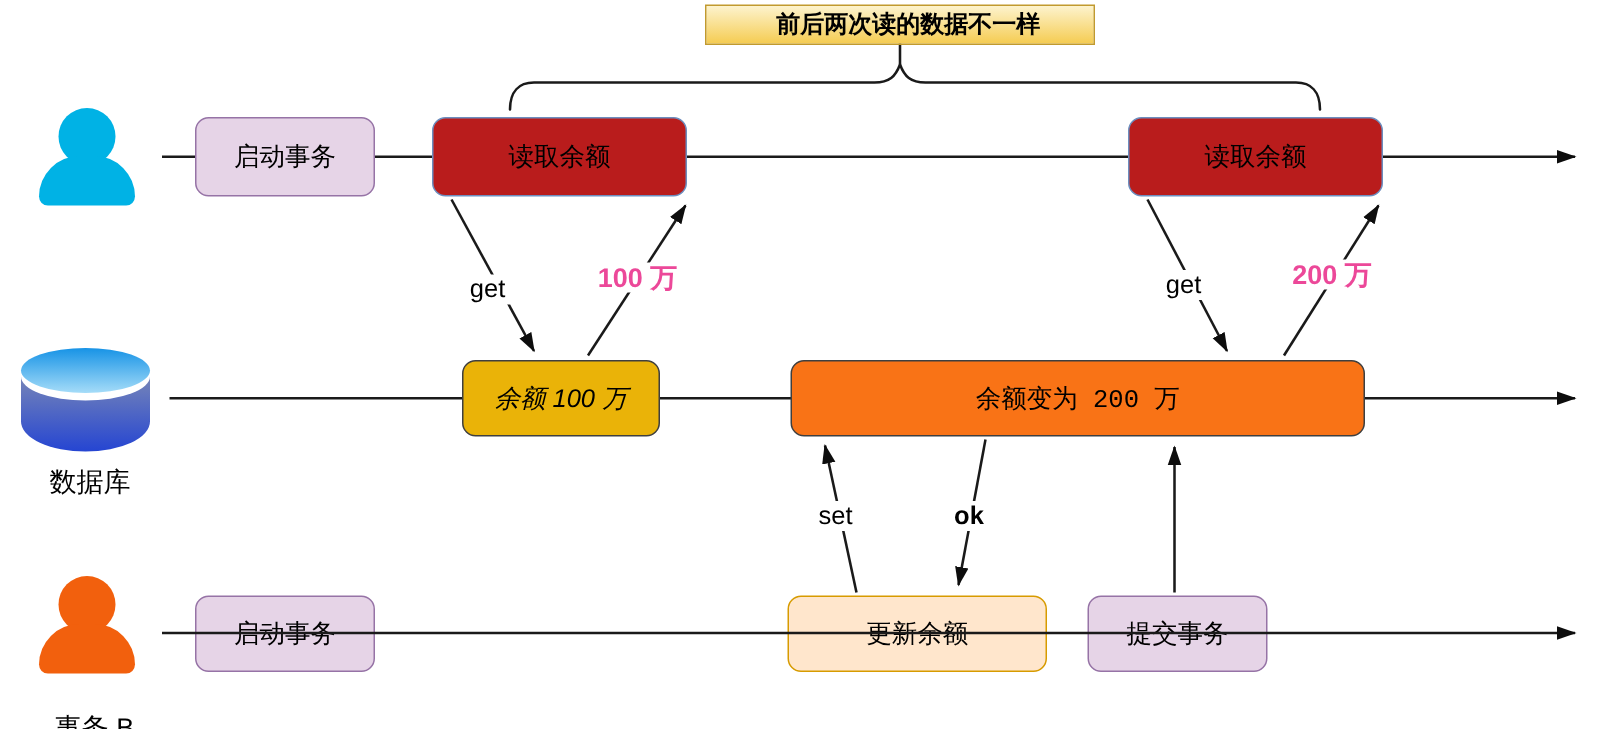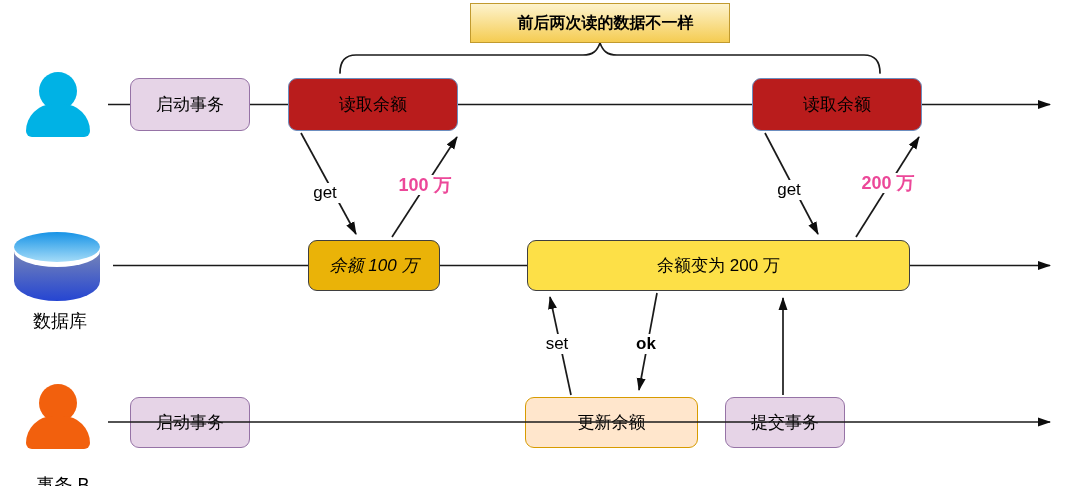--- a/index.html
+++ b/index.html
@@ -11,25 +11,25 @@
   
   .node{
     position:absolute;display:flex;align-items:center;justify-content:center;
     font-size:17px;border-radius:9px;box-sizing:border-box;white-space:nowrap;
   }
   .z2{z-index:2;}
   .z0{z-index:0;}
   .purple{background:#E6D4E7;border:1.5px solid #9673A6;}
   .blue{background:#b91c1c;border:1.5px solid #6C8EBF;}
   .green{background:#eab308;border:1.5px solid #3F3F3F;font-style:italic;}
-  .yellow{background:#fde047;border:1.5px solid #3F3F3F;}
+  .yellow{background:#f97316;border:1.5px solid #3F3F3F;font-family:Liberation Mono, monospace;}
   .orange{background:#FFE6CC;border:1.5px solid #D79B00;}
   
   .callout{
-    position:absolute;left:470px;top:3px;width:260px;height:40px;z-index:2;
+    position:absolute;left:470px;top:3px;width:260px;height:27px;z-index:2;
     display:flex;align-items:center;justify-content:center;
     background:linear-gradient(#FDF3CD,#F5CC52);border:1px solid #C19A2E;
     font-size:16px;font-weight:bold;box-sizing:border-box;padding-left:11px;
   }
   
   .alabel{
     position:absolute;z-index:3;transform:translate(-50%,-50%);
     background:#fff;padding:0 3px;font-size:17px;line-height:20px;white-space:nowrap;
   }
   .alabel.red{color:#ec4899;font-weight:bold;font-size:18px;}

